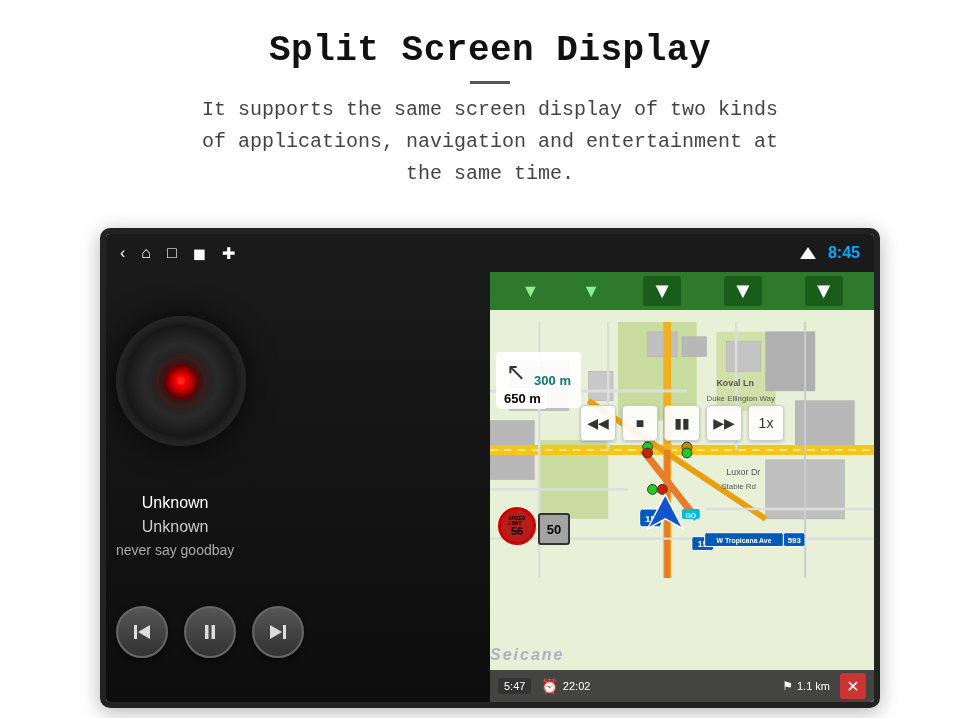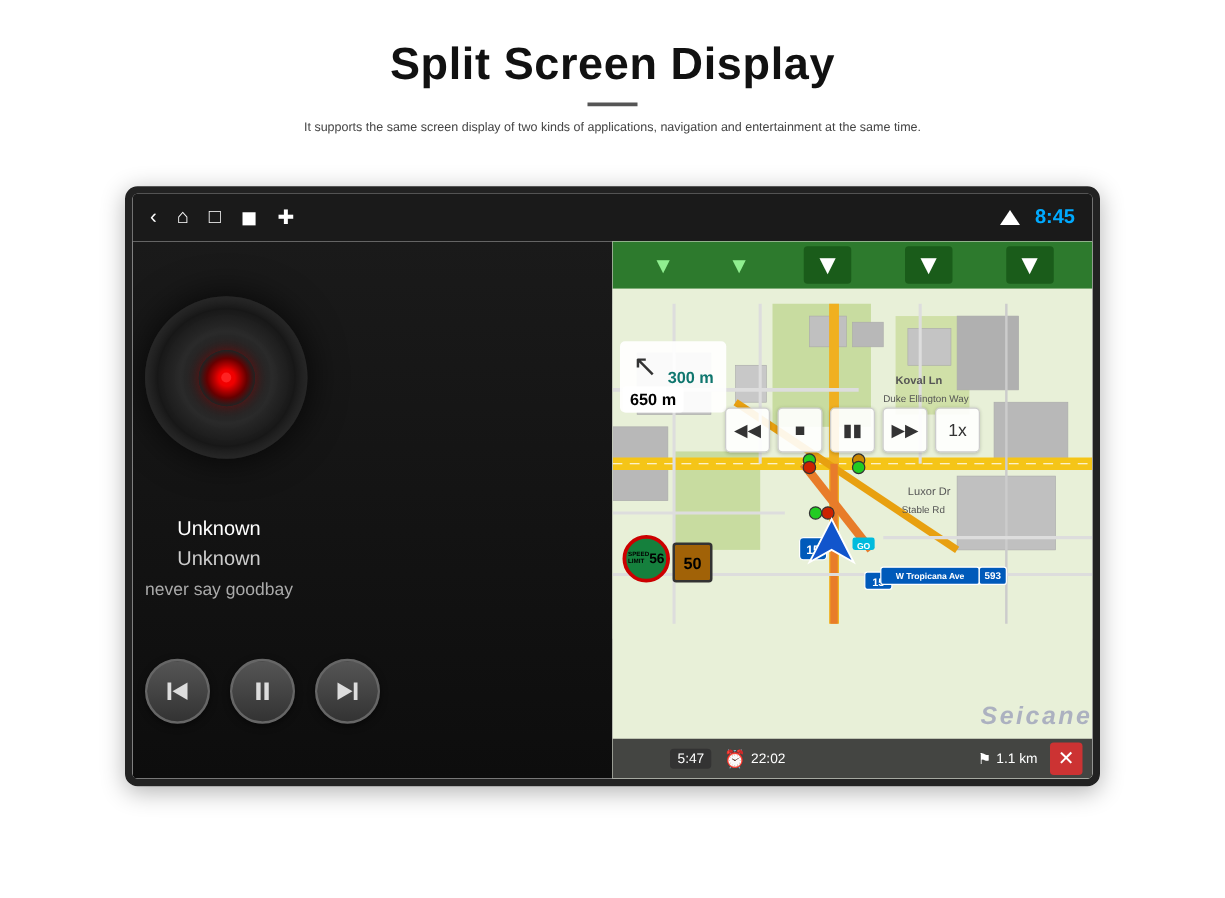--- a/index.html
+++ b/index.html
@@ -17,38 +17,39 @@
       background: #fff;
       display: flex;
       flex-direction: column;
       align-items: center;
       padding: 30px 60px 20px;
     }
 
     .title-section {
       text-align: center;
       margin-bottom: 16px;
+      font-family: Liberation Mono, monospace;
     }
 
     .main-title {
       font-size: 36px;
       font-weight: 900;
       color: #111;
       letter-spacing: 0.5px;
     }
 
     .title-divider {
       width: 40px;
       height: 3px;
       background: #555;
       margin: 10px auto;
     }
 
     .subtitle {
-      font-size: 10px;
+      font-size: 20px;
       color: #444;
       text-align: center;
       max-width: 600px;
       line-height: 1.6;
       margin-bottom: 22px;
     }
 
     
     .device-container {
       width: 780px;
@@ -334,21 +335,20 @@
       padding: 0 8px;
       gap: 10px;
     }
 
     .nav-time-chip {
       background: #333;
       color: #fff;
       font-size: 11px;
       padding: 2px 6px;
       border-radius: 3px;
-      margin-left: 38px;
     }
 
     .nav-eta-chip {
       display: flex;
       align-items: center;
       gap: 4px;
       color: #fff;
       font-size: 11px;
     }
 
@@ -378,24 +378,24 @@
       position: absolute;
       bottom: 45px;
       left: 8px;
       z-index: 10;
     }
 
     .speed-outer {
       width: 38px;
       height: 38px;
       border-radius: 50%;
-      background: #15803d;
+      background: #b91c1c;
       border: 3px solid #cc0000;
       display: flex;
-      flex-direction: row;
+      flex-direction: column;
       align-items: center;
       justify-content: center;
     }
 
     .speed-label {
       font-size: 5px;
       color: #000;
       font-weight: bold;
       line-height: 1;
     }
@@ -405,41 +405,41 @@
       font-weight: bold;
       color: #000;
       line-height: 1;
     }
 
     .speed-box {
       position: absolute;
       bottom: 45px;
       left: 48px;
       z-index: 10;
-      background: #a16207;
+      background: #a3a3a3;
       border: 2px solid #333;
       border-radius: 3px;
       width: 32px;
       height: 32px;
       display: flex;
       align-items: center;
       justify-content: center;
       font-size: 13px;
       font-weight: bold;
       color: #000;
     }
 
     .seicane-watermark {
       position: absolute;
       bottom: 38px;
       left: 0;
       right: 0;
-      text-align: right;
+      text-align: left;
       color: rgba(60,60,150,0.35);
-      font-size: 20px;
+      font-size: 16px;
       font-style: italic;
       font-weight: bold;
       z-index: 6;
       pointer-events: none;
       letter-spacing: 2px;
     }
   </style>
 </head>
 <body>
 

